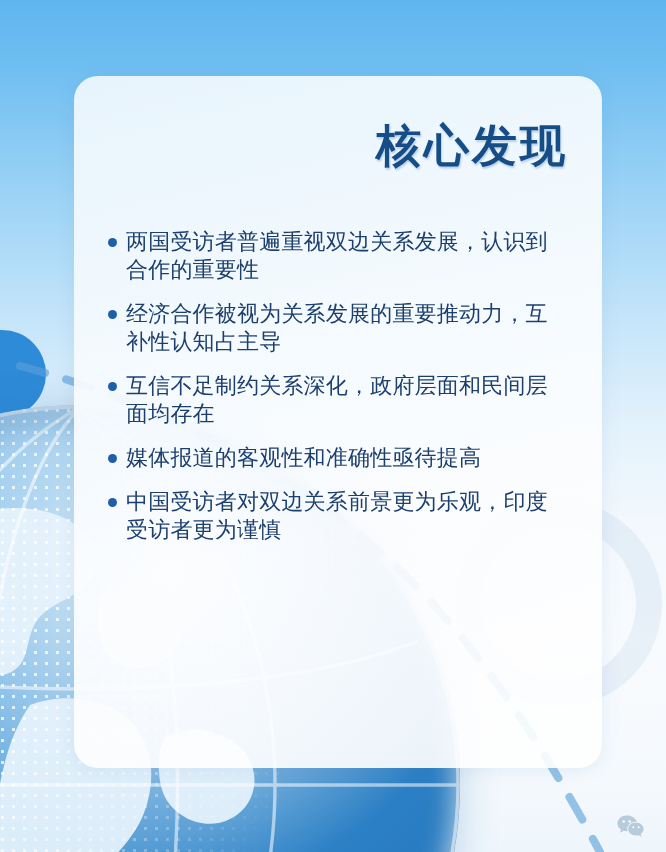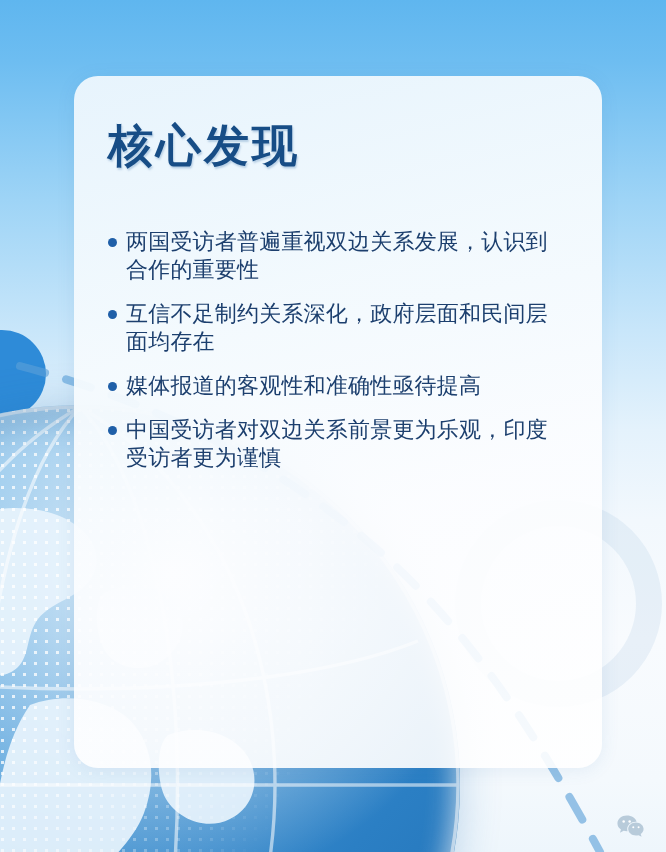--- a/index.html
+++ b/index.html
@@ -112,21 +112,21 @@
         rgba(246,251,254,0.95) 35%,
         rgba(252,253,255,0.93) 62%,
         rgba(255,255,255,0.90) 100%);
     box-shadow: 0 2px 18px rgba(60,120,180,0.10);
     box-sizing: border-box;
     padding: 46px 34px 28px 34px;
   }
 
   .card-title {
     margin: 0;
-    text-align: left;
+    text-align: right;
     font-size: 45px;
     line-height: 1.1;
     font-weight: bold;
     letter-spacing: 3px;
     color: #174d86;
     text-shadow: 1px 2px 2px rgba(120,160,200,0.45);
     font-family: "Liberation Serif", "DejaVu Serif", serif;
   }
 
   .bullet-list {
@@ -235,20 +235,24 @@
 
     <h1 class="card-title">核心发现</h1>
 
     <ul class="bullet-list">
       <li class="bullet-item">
         <span class="bullet-dot"></span>
         <span class="bullet-text">两国受访者普遍重视双边关系发展，认识到合作的重要性</span>
       </li>
       <li class="bullet-item">
         <span class="bullet-dot"></span>
+        <span class="bullet-text">经济合作被视为关系发展的重要推动力，互补性认知占主导</span>
+      </li>
+      <li class="bullet-item">
+        <span class="bullet-dot"></span>
         <span class="bullet-text">互信不足制约关系深化，政府层面和民间层面均存在</span>
       </li>
       <li class="bullet-item">
         <span class="bullet-dot"></span>
         <span class="bullet-text">媒体报道的客观性和准确性亟待提高</span>
       </li>
       <li class="bullet-item">
         <span class="bullet-dot"></span>
         <span class="bullet-text">中国受访者对双边关系前景更为乐观，印度受访者更为谨慎</span>
       </li>

